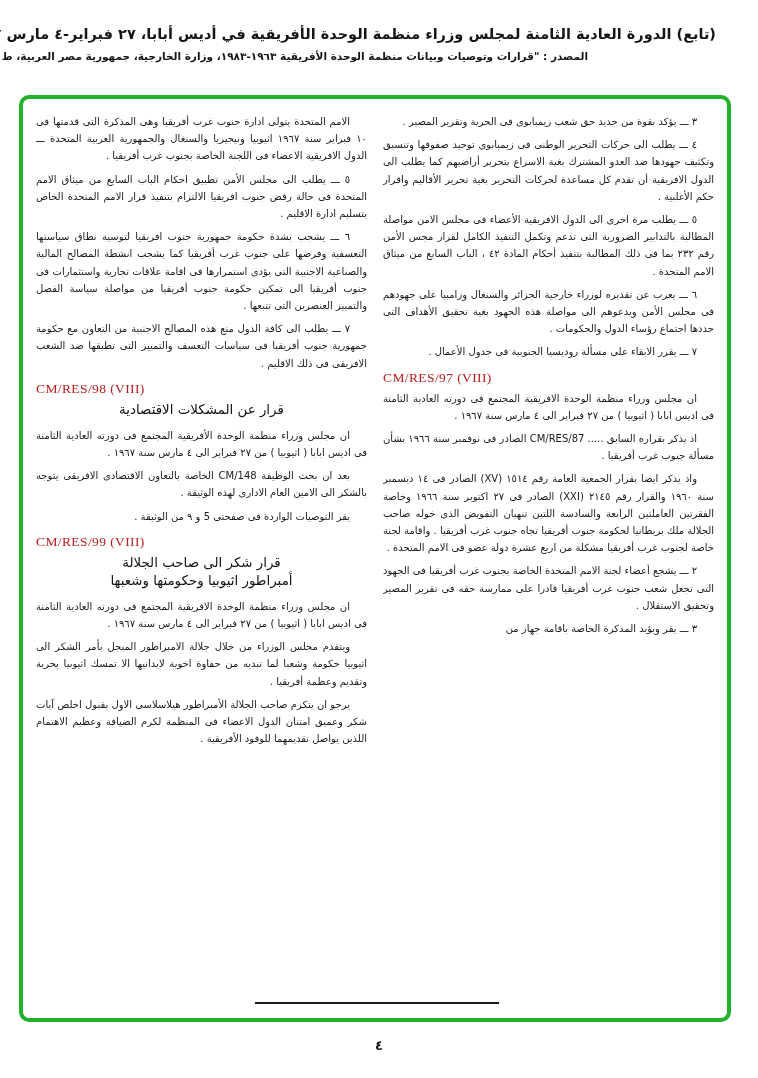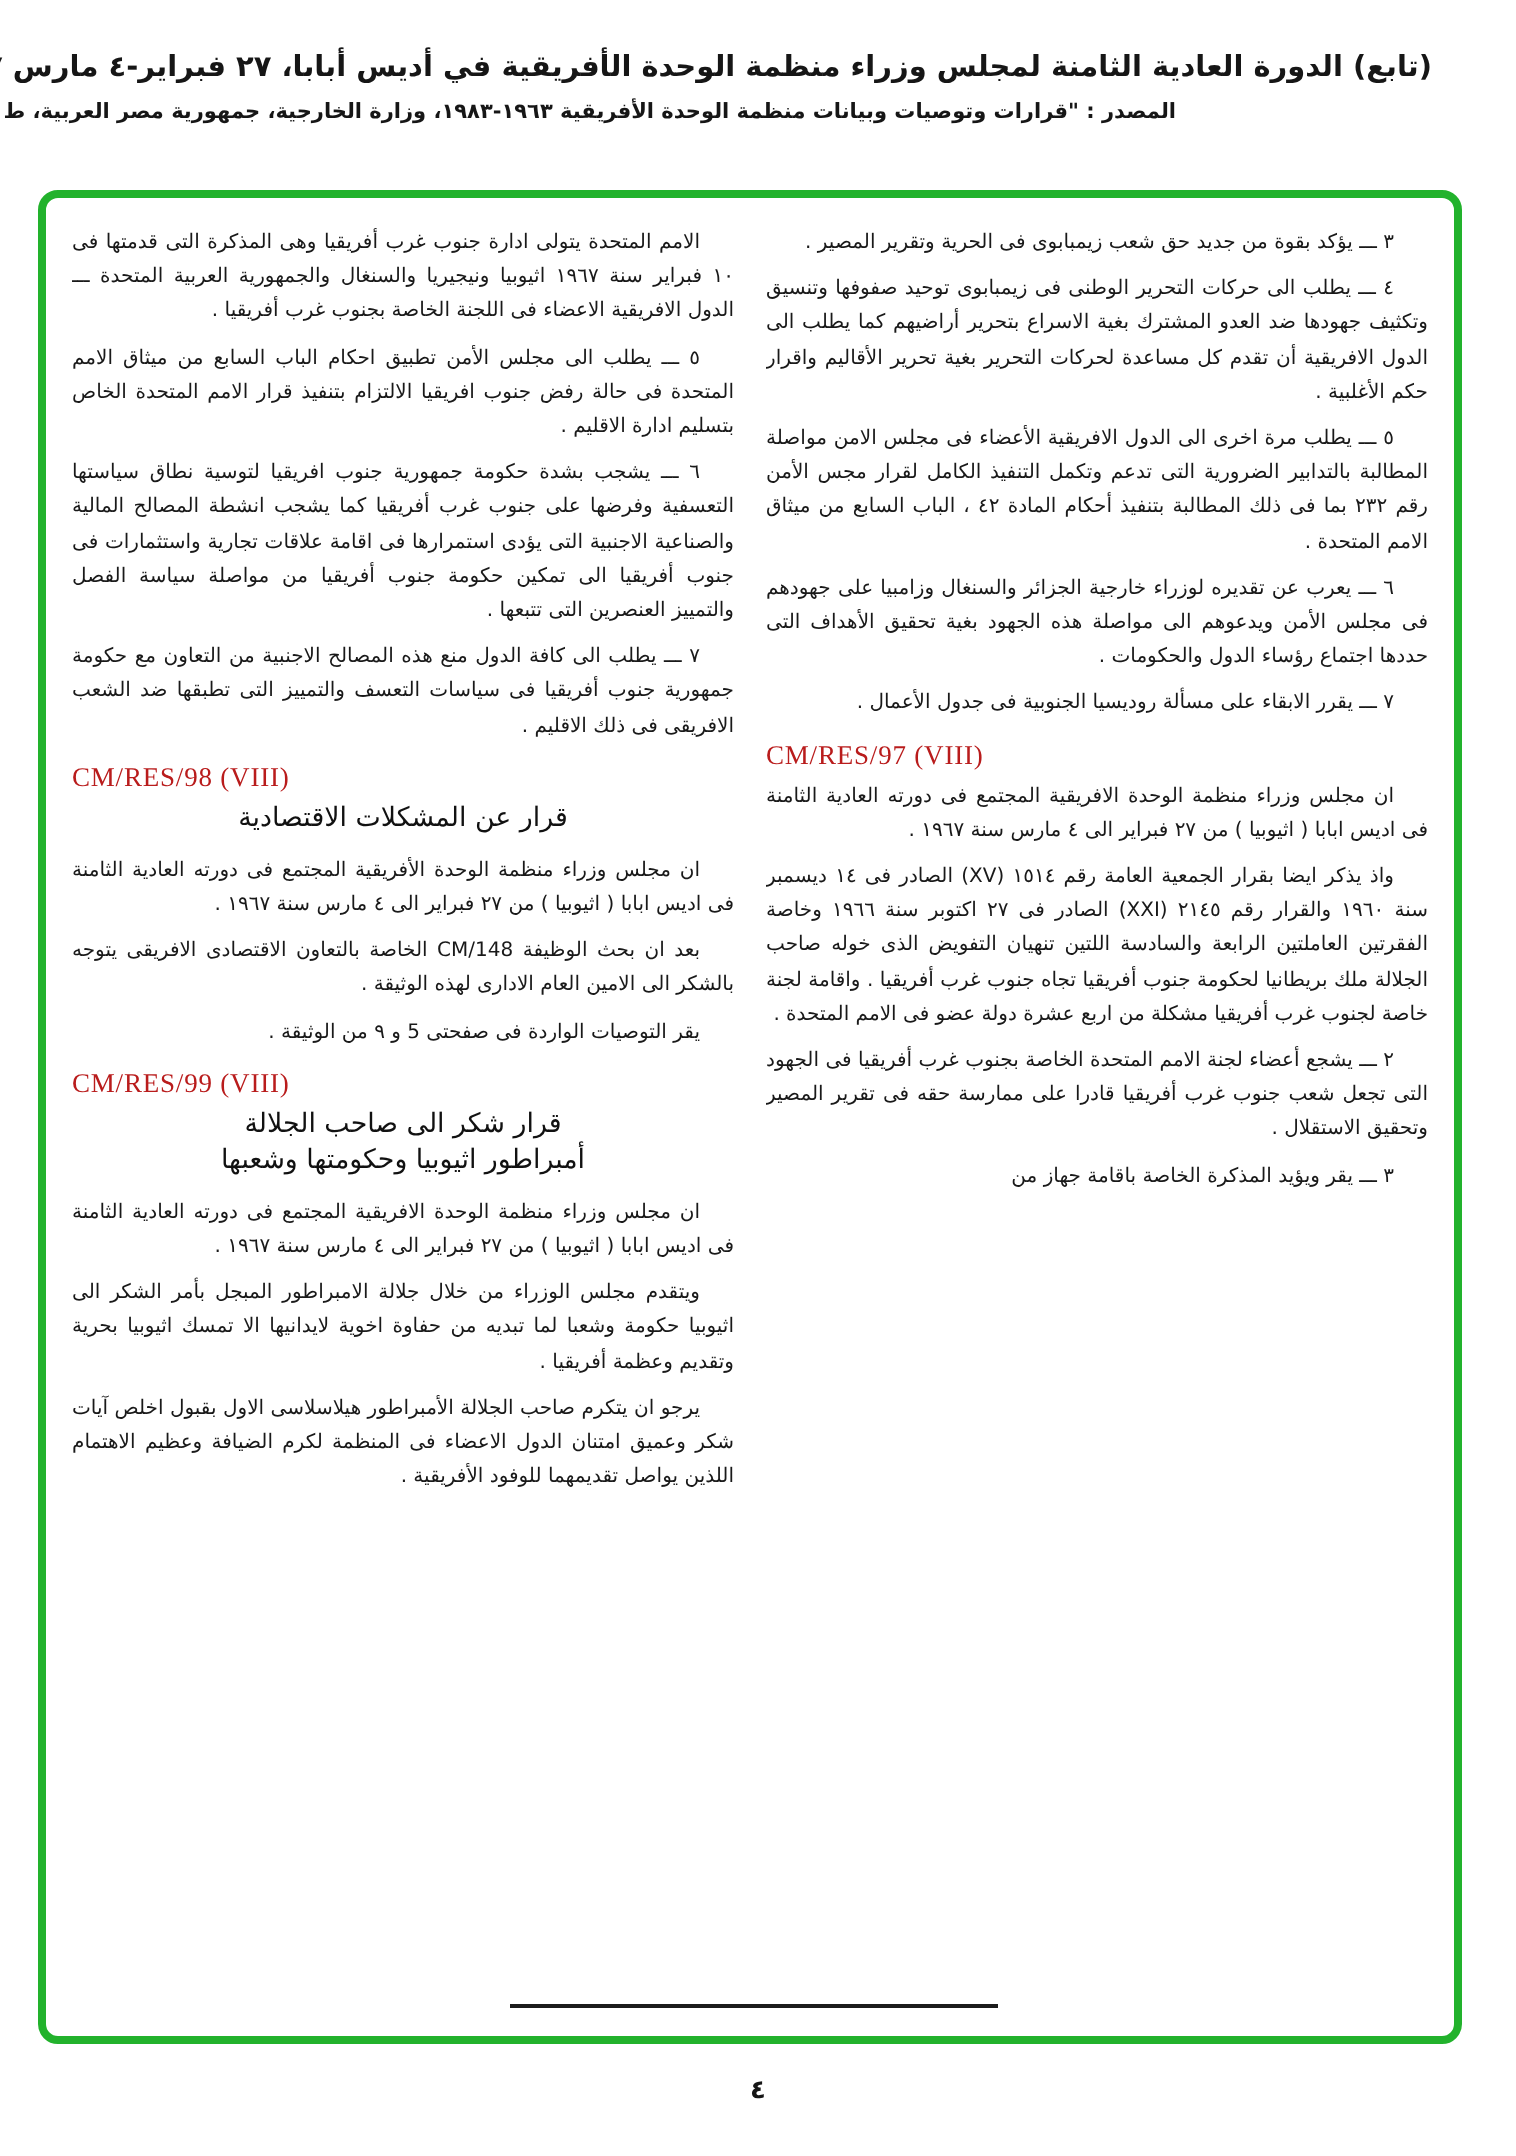--- a/index.html
+++ b/index.html
@@ -113,20 +113,21 @@
     <div class="columns">
 
       <div class="col">
         <div class="p">٣ ـــ يؤكد بقوة من جديد حق شعب زيمبابوى فى الحرية وتقرير المصير .</div>
         <div class="p">٤ ـــ يطلب الى حركات التحرير الوطنى فى زيمبابوى توحيد صفوفها وتنسيق وتكثيف جهودها ضد العدو المشترك بغية الاسراع بتحرير أراضيهم كما يطلب الى الدول الافريقية أن تقدم كل مساعدة لحركات التحرير بغية تحرير الأقاليم واقرار حكم الأغلبية .</div>
         <div class="p">٥ ـــ يطلب مرة اخرى الى الدول الافريقية الأعضاء فى مجلس الامن مواصلة المطالبة بالتدابير الضرورية التى تدعم وتكمل التنفيذ الكامل لقرار مجس الأمن رقم ٢٣٢ بما فى ذلك المطالبة بتنفيذ أحكام المادة ٤٢ ، الباب السابع من ميثاق الامم المتحدة .</div>
         <div class="p">٦ ـــ يعرب عن تقديره لوزراء خارجية الجزائر والسنغال وزامبيا على جهودهم فى مجلس الأمن ويدعوهم الى مواصلة هذه الجهود بغية تحقيق الأهداف التى حددها اجتماع رؤساء الدول والحكومات .</div>
         <div class="p">٧ ـــ يقرر الابقاء على مسألة روديسيا الجنوبية فى جدول الأعمال .</div>
         <div class="ref">CM/RES/97 (VIII)</div>
         <div class="p">ان مجلس وزراء منظمة الوحدة الافريقية المجتمع فى دورته العادية الثامنة فى اديس ابابا ( اثيوبيا ) من ٢٧ فبراير الى ٤ مارس سنة ١٩٦٧ .</div>
+        <div class="p">اذ يذكر بقراره السابق ..... CM/RES/87 الصادر فى نوفمبر سنة ١٩٦٦ بشأن مسألة جنوب غرب أفريقيا .</div>
         <div class="p">واذ يذكر ايضا بقرار الجمعية العامة رقم ١٥١٤ (XV) الصادر فى ١٤ ديسمبر سنة ١٩٦٠ والقرار رقم ٢١٤٥ (XXI) الصادر فى ٢٧ اكتوبر سنة ١٩٦٦ وخاصة الفقرتين العاملتين الرابعة والسادسة اللتين تنهيان التفويض الذى خوله صاحب الجلالة ملك بريطانيا لحكومة جنوب أفريقيا تجاه جنوب غرب أفريقيا . واقامة لجنة خاصة لجنوب غرب أفريقيا مشكلة من اربع عشرة دولة عضو فى الامم المتحدة .</div>
         <div class="p">٢ ـــ يشجع أعضاء لجنة الامم المتحدة الخاصة بجنوب غرب أفريقيا فى الجهود التى تجعل شعب جنوب غرب أفريقيا قادرا على ممارسة حقه فى تقرير المصير وتحقيق الاستقلال .</div>
         <div class="p">٣ ـــ يقر ويؤيد المذكرة الخاصة باقامة جهاز من</div>
       </div>
 
       <div class="col">
         <div class="p">الامم المتحدة يتولى ادارة جنوب غرب أفريقيا وهى المذكرة التى قدمتها فى ١٠ فبراير سنة ١٩٦٧ اثيوبيا ونيجيريا والسنغال والجمهورية العربية المتحدة ـــ الدول الافريقية الاعضاء فى اللجنة الخاصة بجنوب غرب أفريقيا .</div>
         <div class="p">٥ ـــ يطلب الى مجلس الأمن تطبيق احكام الباب السابع من ميثاق الامم المتحدة فى حالة رفض جنوب افريقيا الالتزام بتنفيذ قرار الامم المتحدة الخاص بتسليم ادارة الاقليم .</div>
         <div class="p">٦ ـــ يشجب بشدة حكومة جمهورية جنوب افريقيا لتوسية نطاق سياستها التعسفية وفرضها على جنوب غرب أفريقيا كما يشجب انشطة المصالح المالية والصناعية الاجنبية التى يؤدى استمرارها فى اقامة علاقات تجارية واستثمارات فى جنوب أفريقيا الى تمكين حكومة جنوب أفريقيا من مواصلة سياسة الفصل والتمييز العنصرين التى تتبعها .</div>
         <div class="p">٧ ـــ يطلب الى كافة الدول منع هذه المصالح الاجنبية من التعاون مع حكومة جمهورية جنوب أفريقيا فى سياسات التعسف والتمييز التى تطبقها ضد الشعب الافريقى فى ذلك الاقليم .</div>

